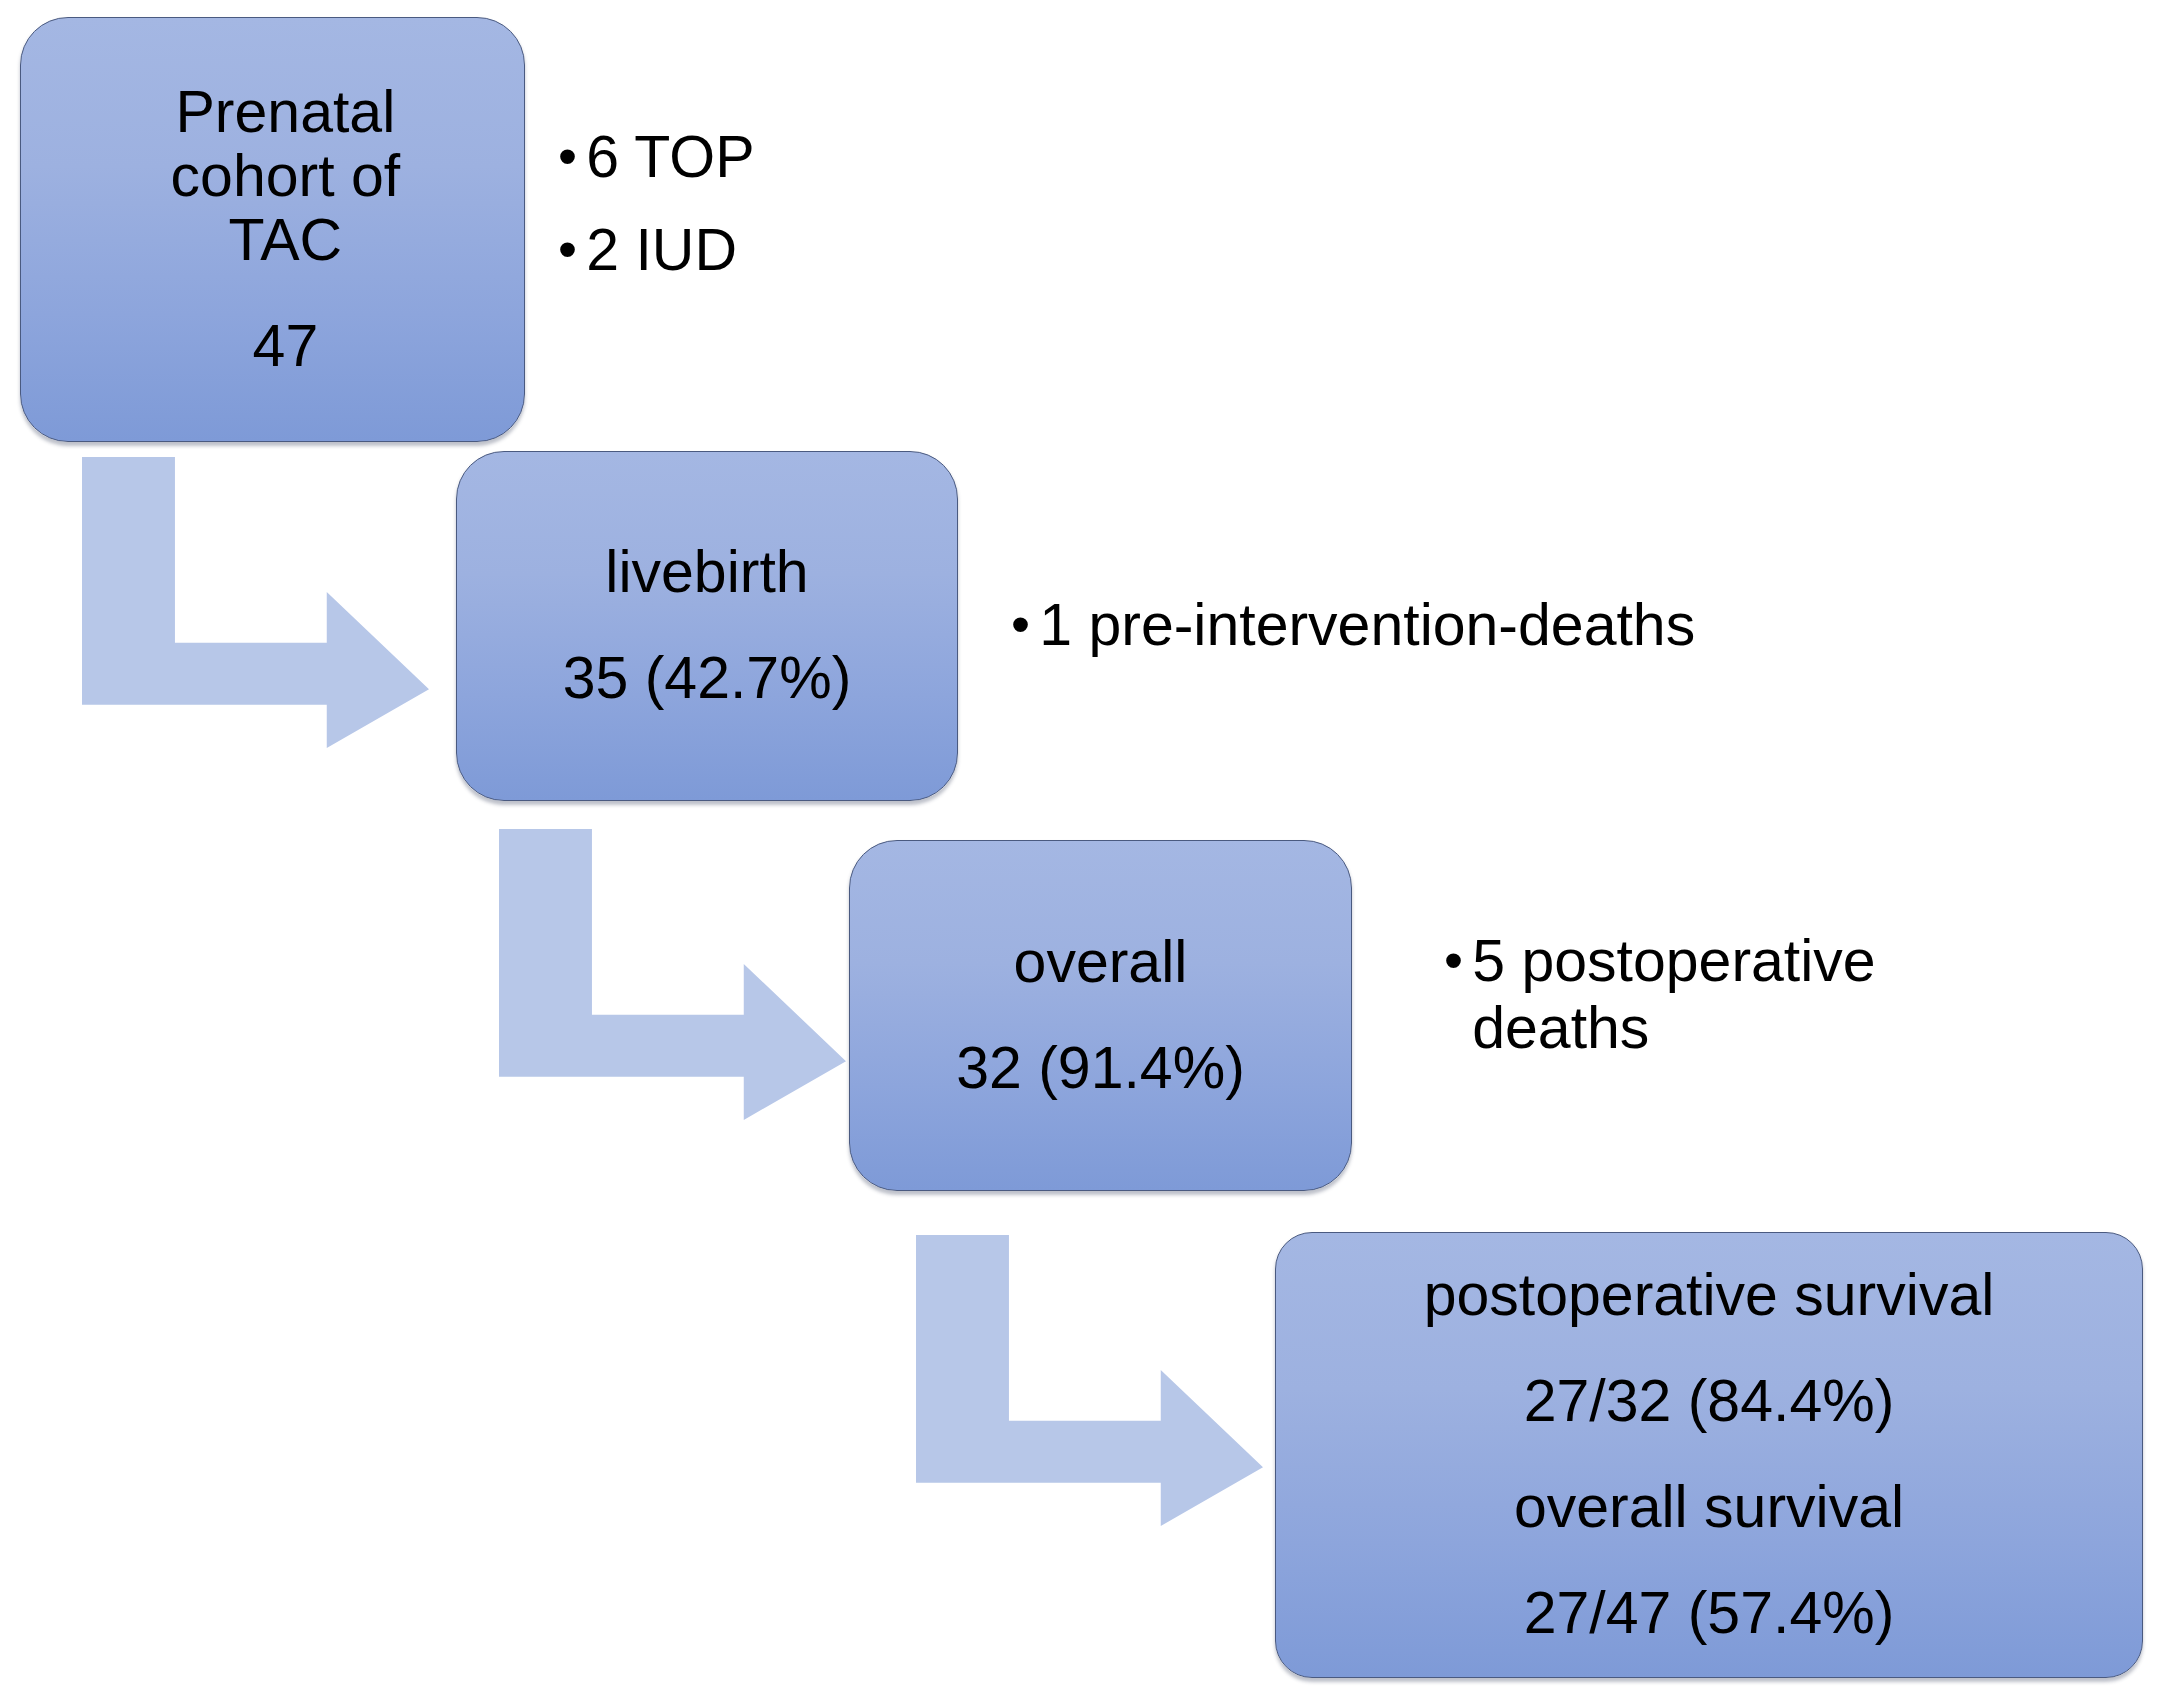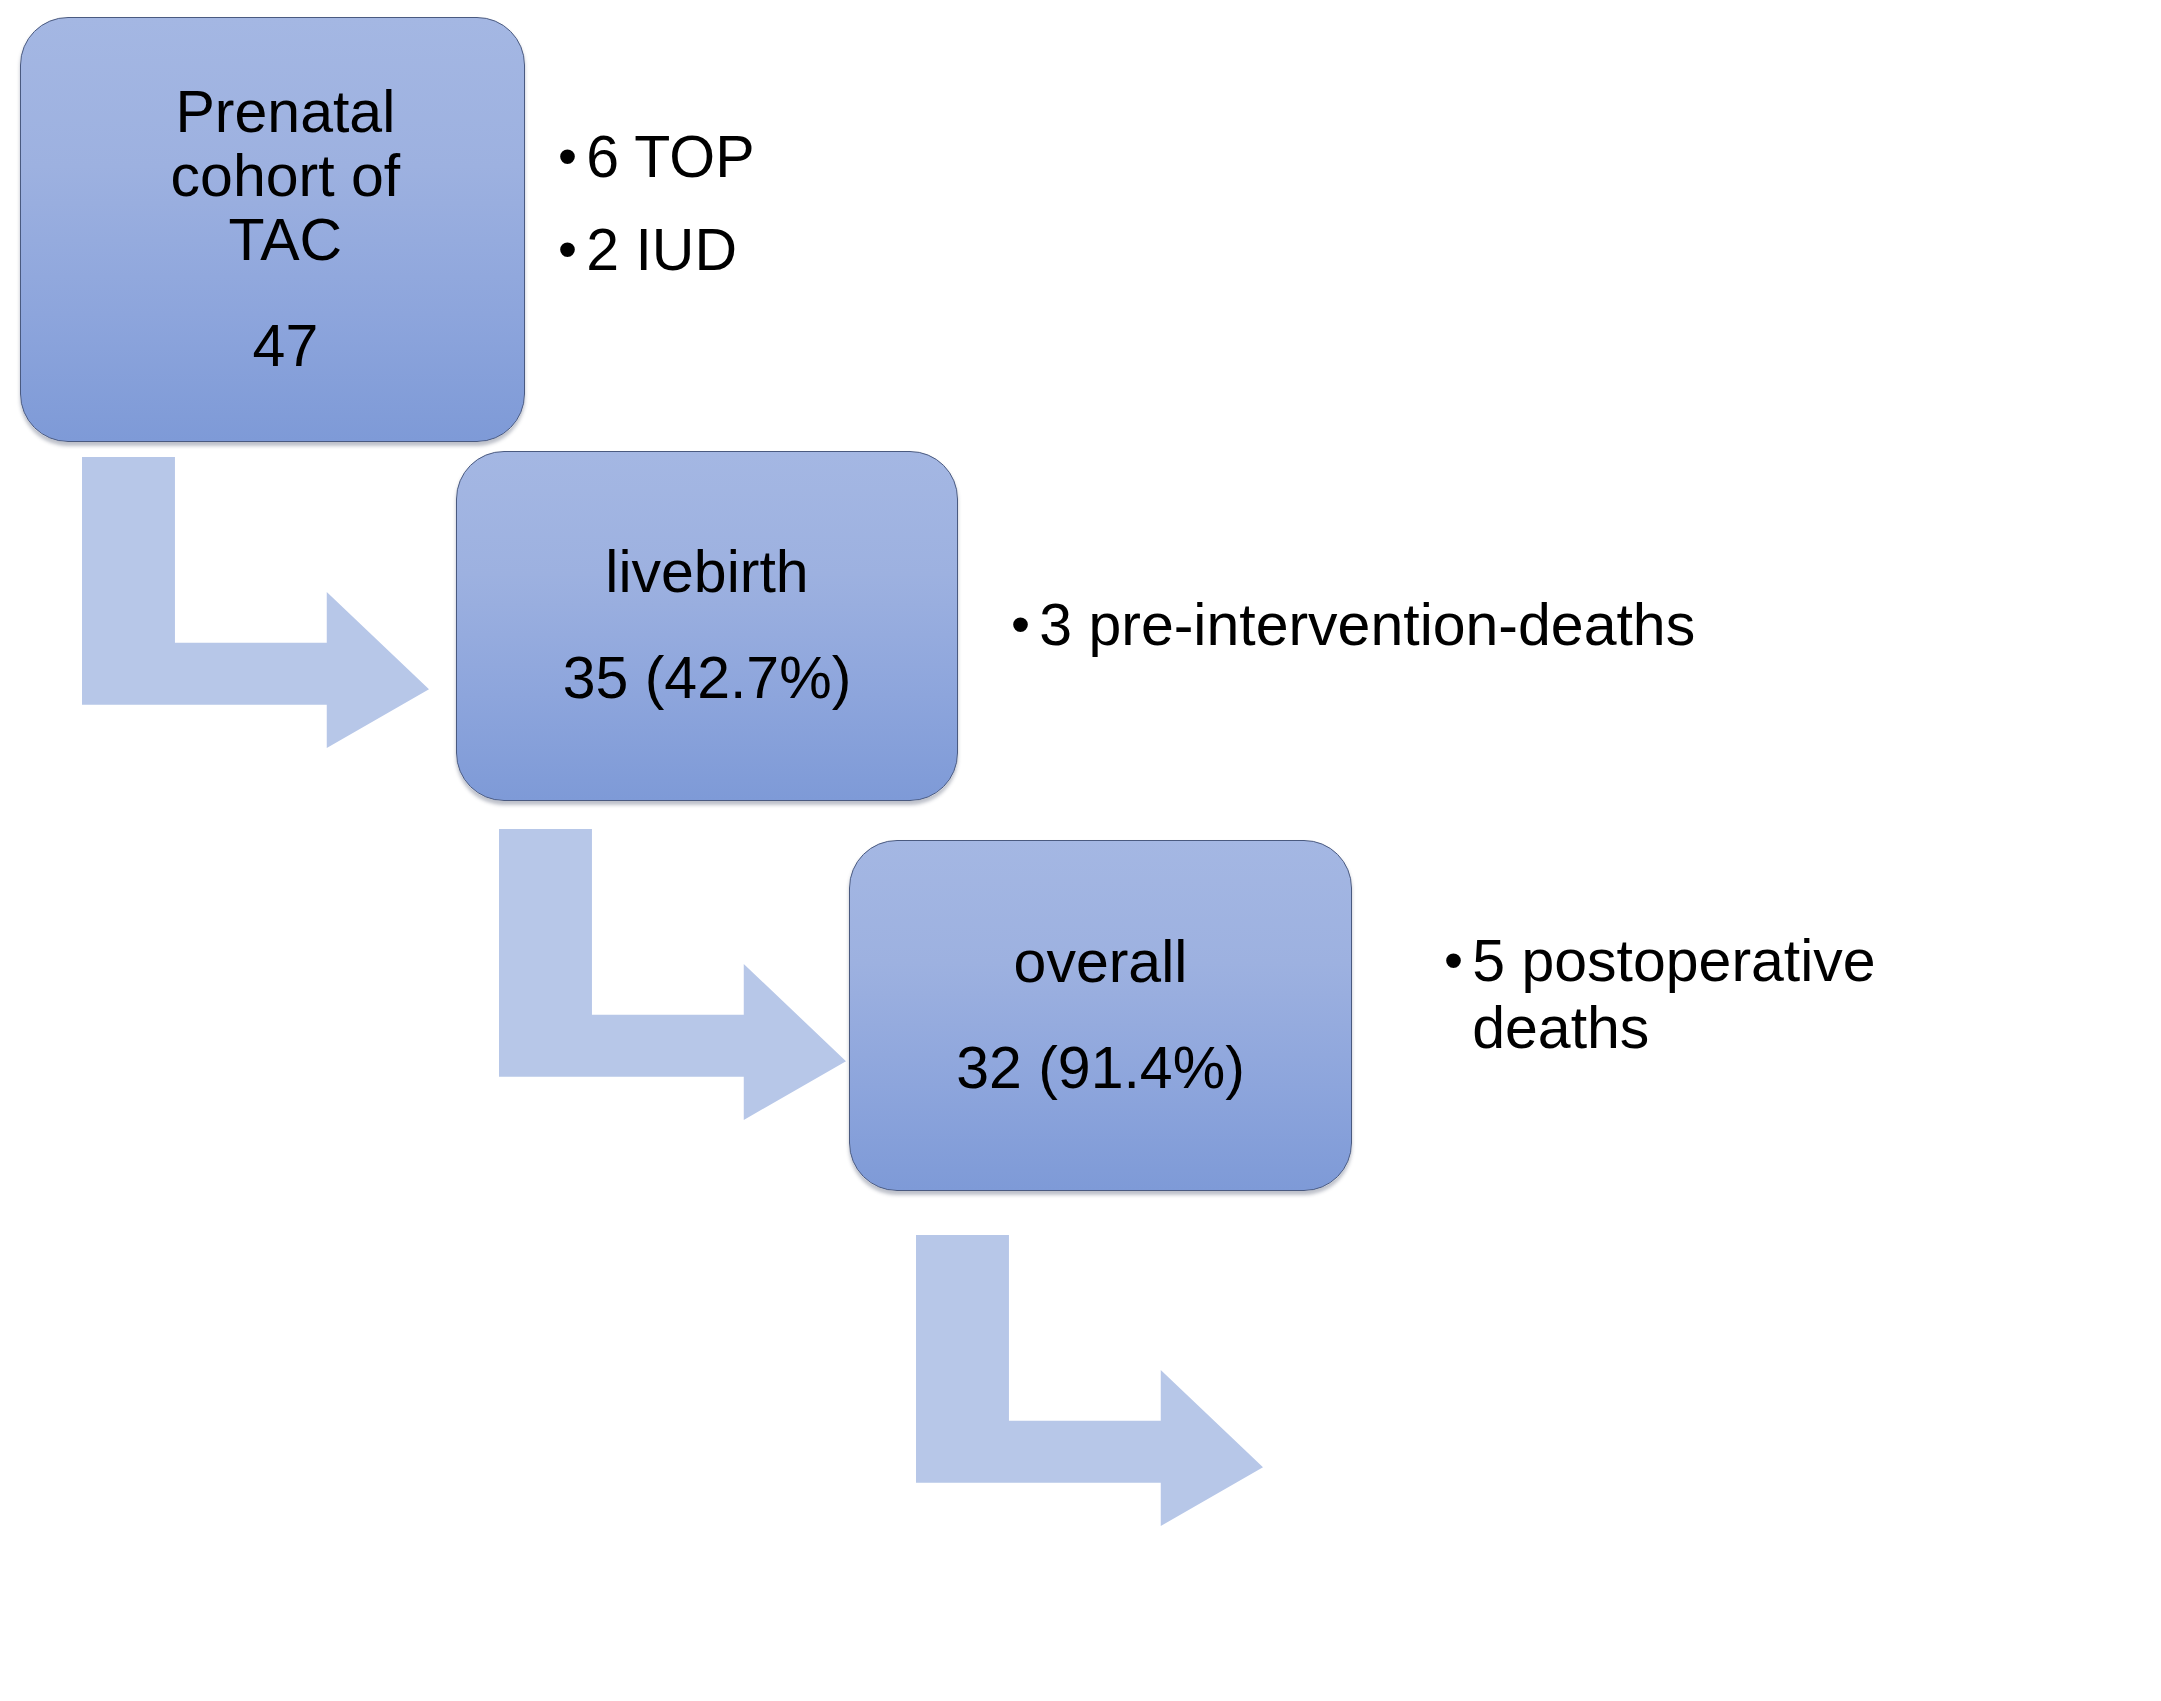--- a/index.html
+++ b/index.html
@@ -146,21 +146,21 @@
 
   <div class="node" id="node-livebirth">
     <span class="line">livebirth</span>
     <span class="gap"></span>
     <span class="line">35 (42.7%)</span>
   </div>
 
   <div class="annotation" id="ann-livebirth">
     <div class="bullet-row">
       <span class="dot">•</span>
-      <span class="btext">3 pre-intervention-deaths</span>
+      <span class="btext">1 pre-intervention-deaths</span>
     </div>
   </div>
 
   <div class="bent-arrow" id="arrow-2">
     <svg viewBox="0 0 560 470" preserveAspectRatio="none" aria-hidden="true">
       <path d="M 0,0 L 150,0 L 150,300 L 395,300 L 395,218 L 560,375 L 395,470 L 395,400 L 0,400 Z" fill="#b7c7e8"></path>
     </svg>
   </div>
 
   <div class="node" id="node-correction">
@@ -175,15 +175,24 @@
       <span class="btext">5 postoperative deaths</span>
     </div>
   </div>
 
   <div class="bent-arrow" id="arrow-3">
     <svg viewBox="0 0 560 470" preserveAspectRatio="none" aria-hidden="true">
       <path d="M 0,0 L 150,0 L 150,300 L 395,300 L 395,218 L 560,375 L 395,470 L 395,400 L 0,400 Z" fill="#b7c7e8"></path>
     </svg>
   </div>
 
+  <div class="node" id="node-survival">
+    <span class="line">postoperative survival</span>
+    <span class="gap"></span>
+    <span class="line">27/32 (84.4%)</span>
+    <span class="gap"></span>
+    <span class="line">overall survival</span>
+    <span class="gap"></span>
+    <span class="line">27/47 (57.4%)</span>
+  </div>
 
 </div>
 
 
 </body></html>

